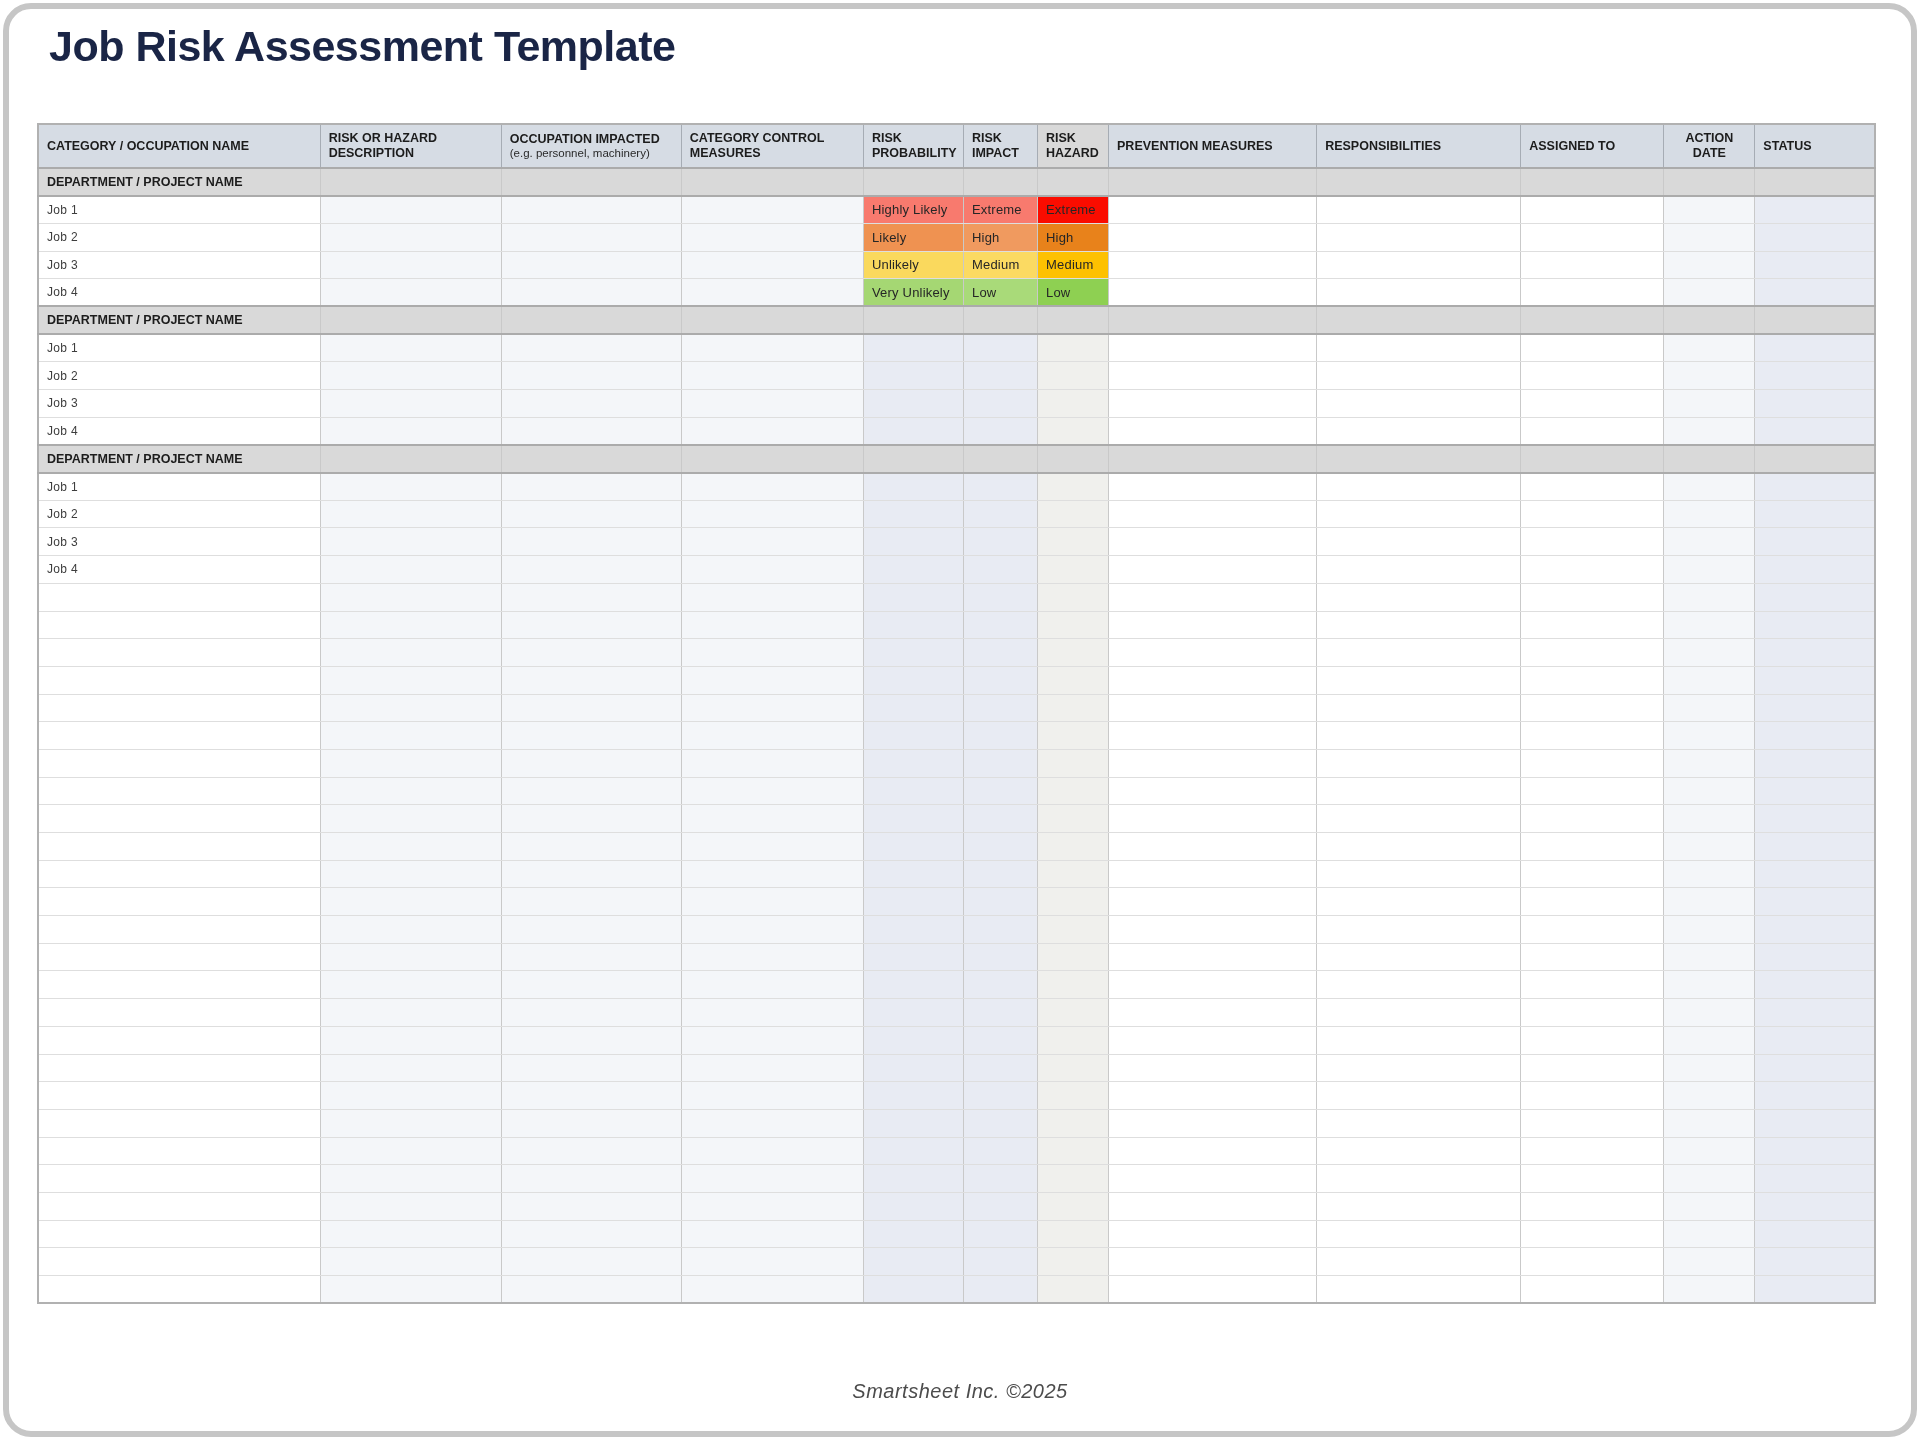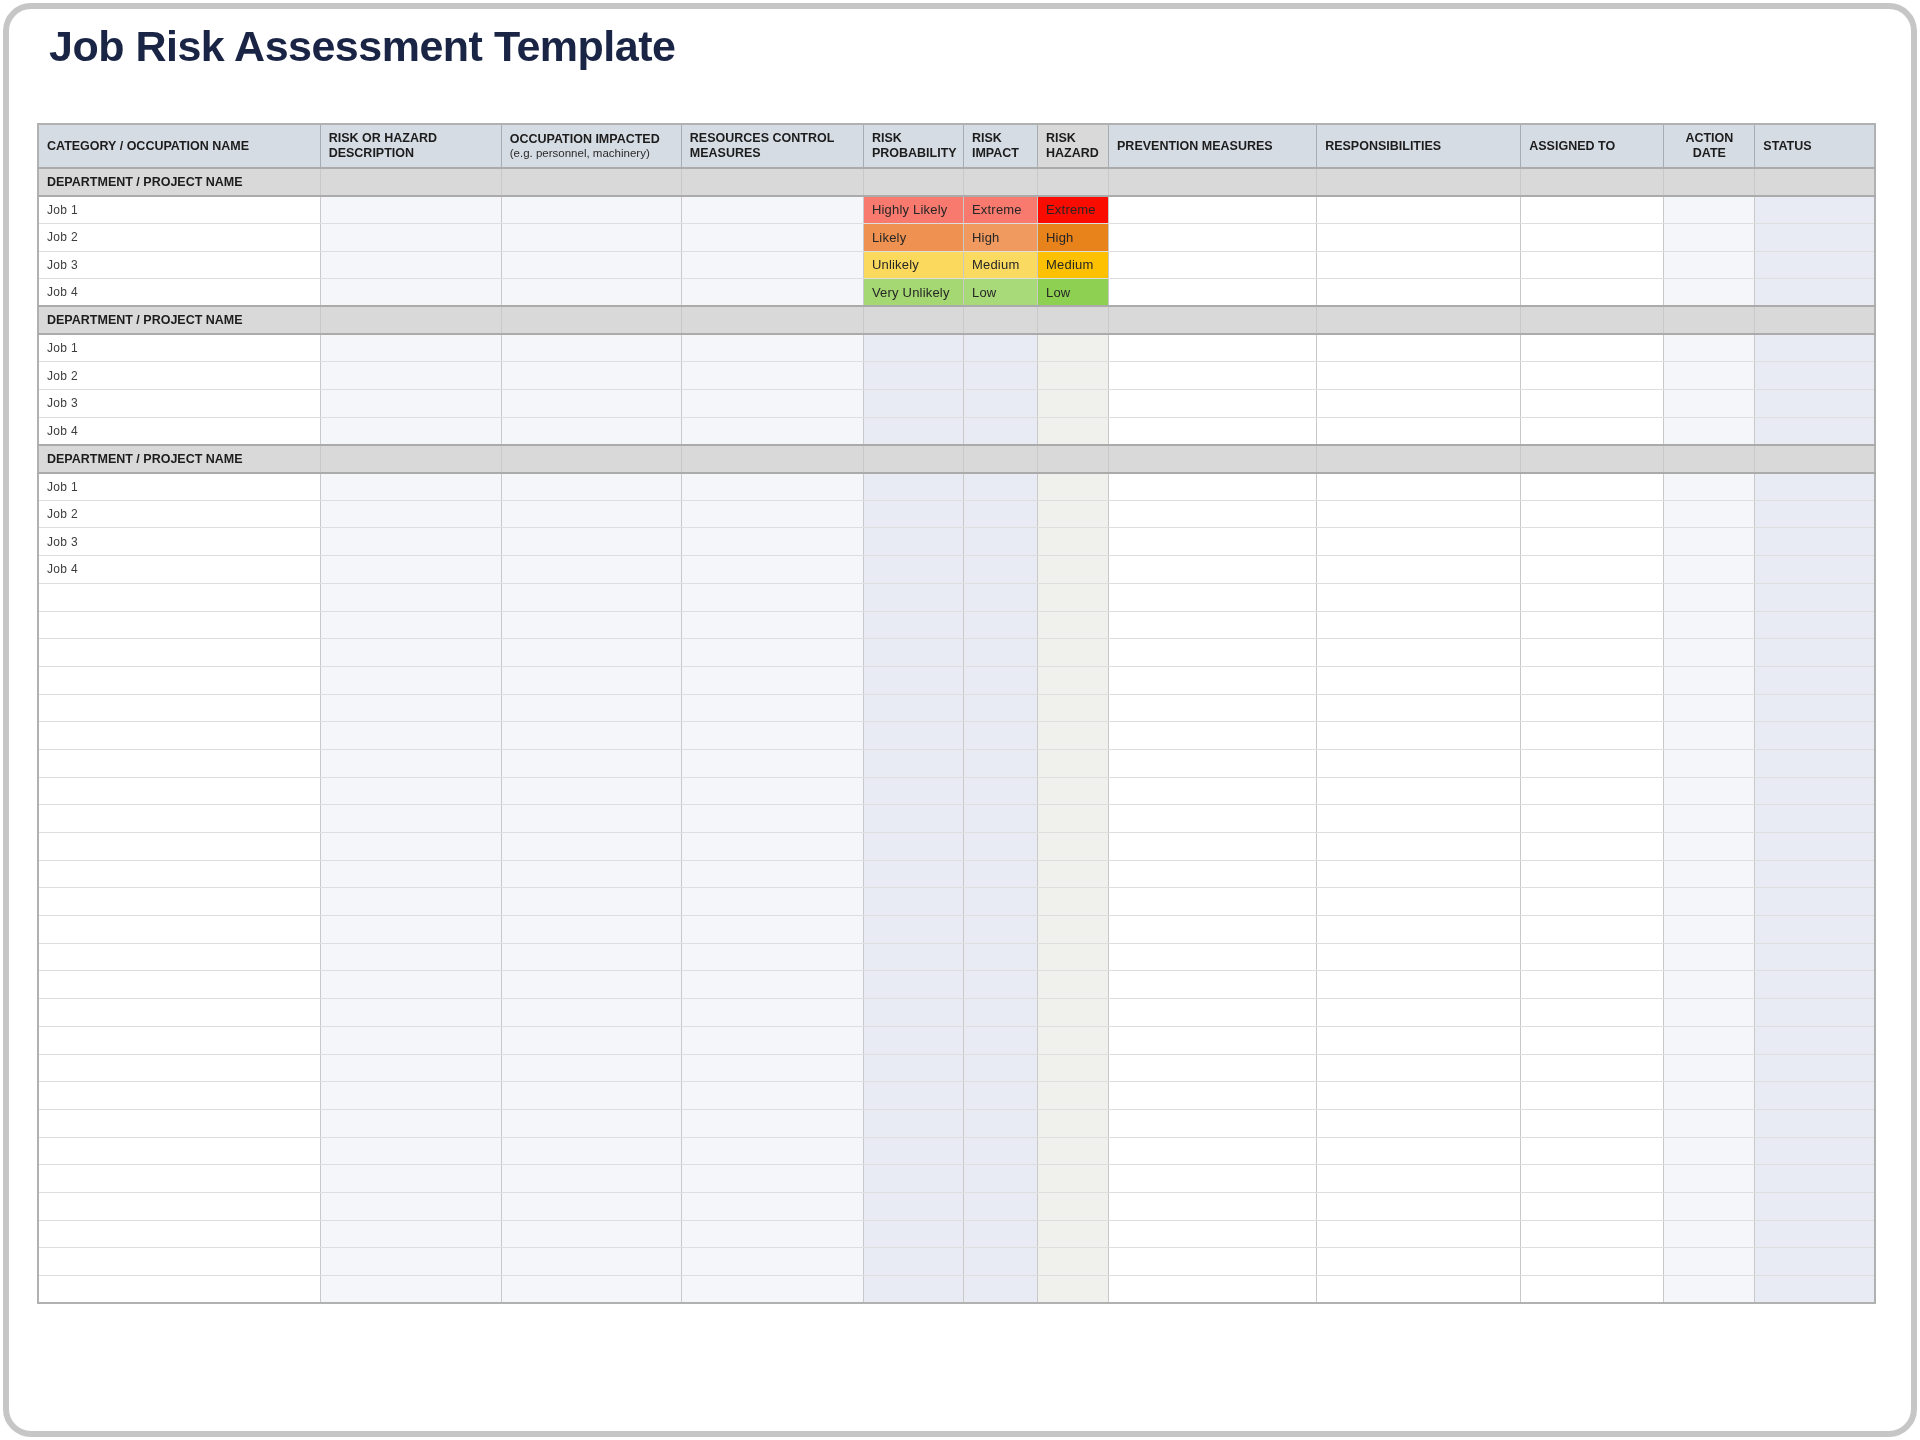--- a/index.html
+++ b/index.html
@@ -54,21 +54,21 @@
               <div>CATEGORY / OCCUPATION NAME</div>
             </th>
             <th>
               <div>RISK OR HAZARD DESCRIPTION</div>
             </th>
             <th>
               <div>OCCUPATION IMPACTED</div>
               <div class="sub">(e.g. personnel, machinery)</div>
             </th>
             <th>
-              <div>RESOURCES CONTROL MEASURES</div>
+              <div>CATEGORY CONTROL MEASURES</div>
             </th>
             <th>
               <div>RISK PROBABILITY</div>
             </th>
             <th>
               <div>RISK IMPACT</div>
             </th>
             <th style="background: rgb(217, 217, 217);">
               <div>RISK HAZARD</div>
             </th>
@@ -660,13 +660,14 @@
             <td style="background: rgb(240, 240, 237);"></td>
             <td style="background: rgb(255, 255, 255);"></td>
             <td style="background: rgb(255, 255, 255);"></td>
             <td style="background: rgb(255, 255, 255);"></td>
             <td style="background: rgb(244, 246, 249);"></td>
             <td style="background: rgb(232, 235, 243);"></td>
           </tr>
         </tbody>
       </table>
   </div>
+  <div class="footer">Smartsheet Inc. ©2025</div>
 </div>
 
 </body></html>

